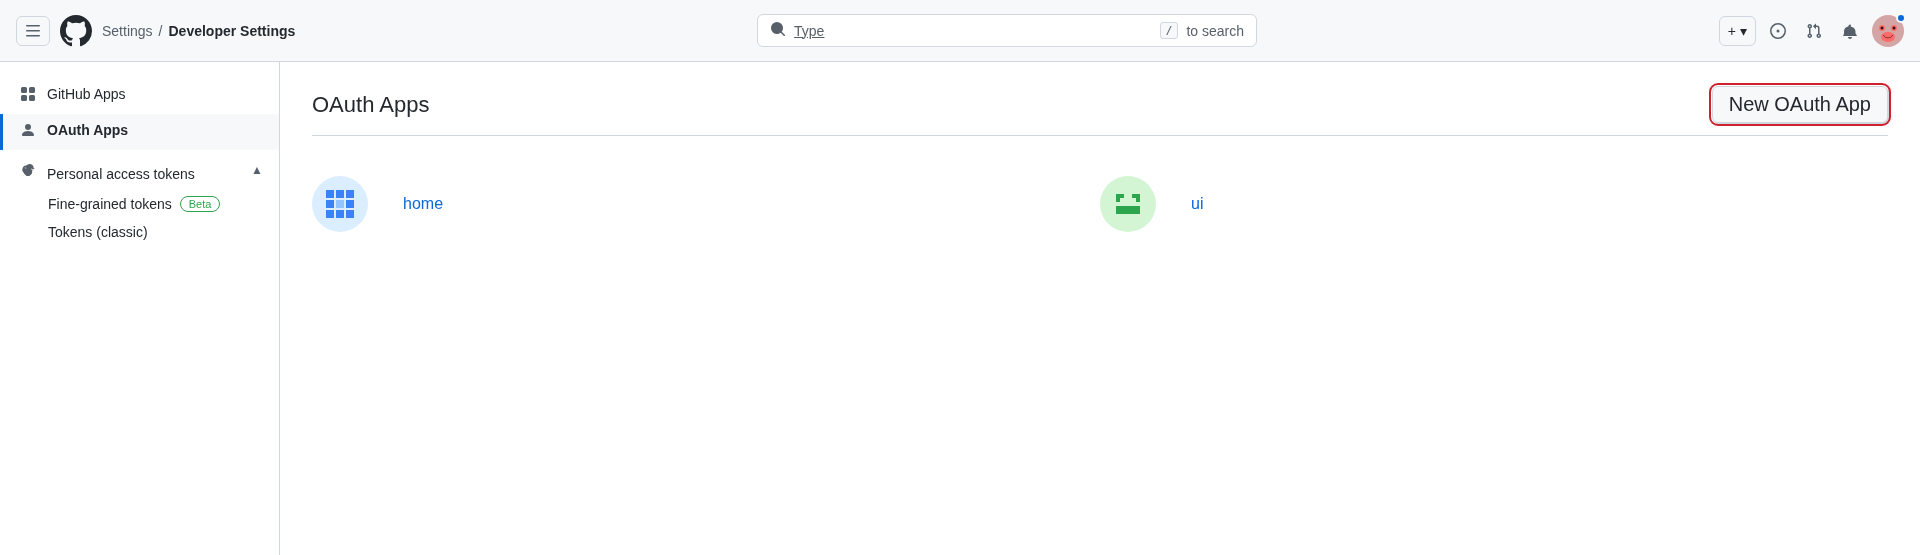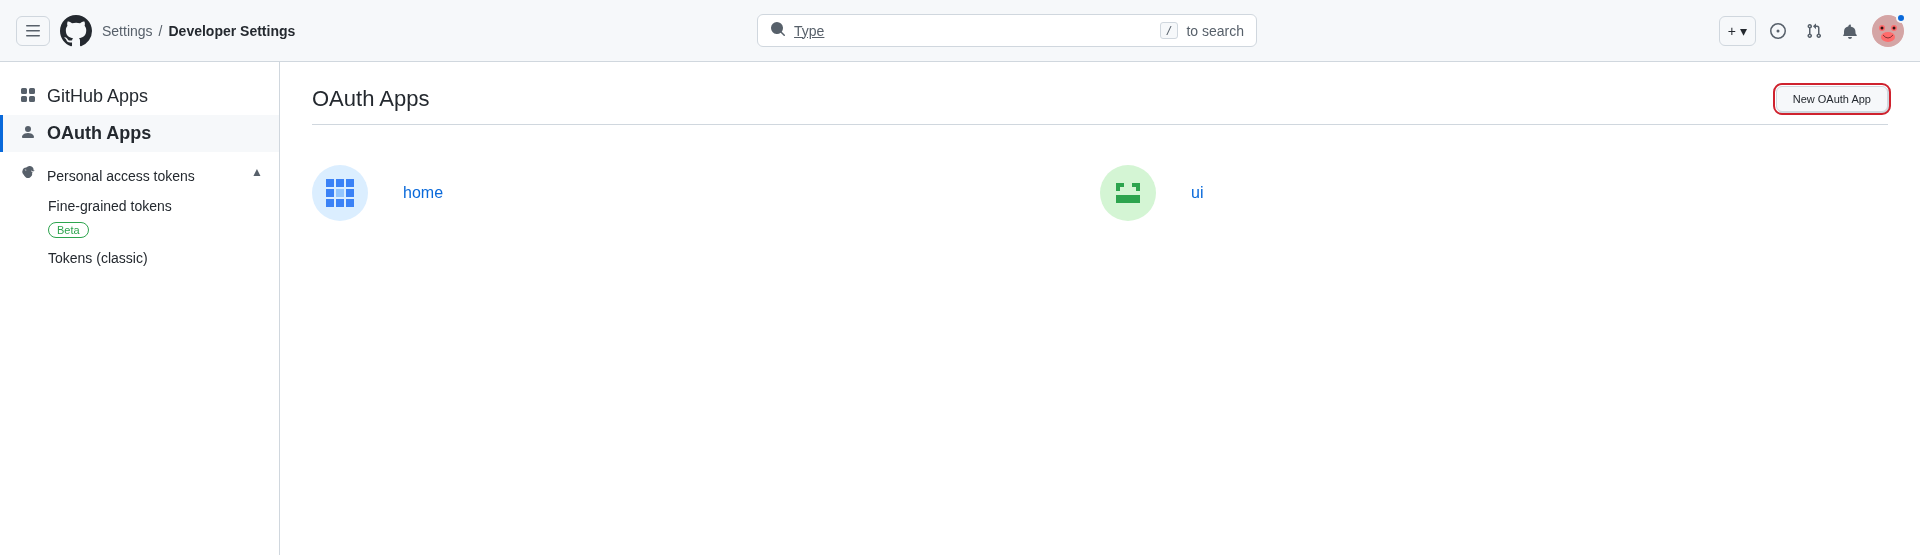--- a/index.html
+++ b/index.html
@@ -151,53 +151,52 @@
     
     .sidebar {
       width: 280px;
       min-width: 280px;
       padding: 16px 0;
       border-right: 1px solid #d0d7de;
       background: #ffffff;
     }
     .sidebar-item {
       display: flex;
-      align-items: center;
+      align-items: flex-start;
       gap: 10px;
       padding: 8px 16px;
       cursor: pointer;
       color: #24292f;
-      font-size: 18px;
+      font-size: 14px;
       border-left: 3px solid transparent;
       text-decoration: none;
     }
     .sidebar-item.active {
       border-left: 3px solid #0969da;
       background: #f6f8fa;
       font-weight: 600;
     }
     .sidebar-item-icon {
       color: #57606a;
       font-size: 16px;
       width: 18px;
       text-align: center;
       flex-shrink: 0;
     }
     .sidebar-sub-items {
       padding-left: 48px;
     }
     .sidebar-sub-item {
       display: flex;
-      align-items: flex-start;
+      align-items: flex-end;
       gap: 8px;
       padding: 6px 16px 6px 0;
       cursor: pointer;
       color: #24292f;
       font-size: 14px;
-      flex-direction: column;
     }
     .sidebar-parent-row {
       display: flex;
       align-items: center;
       padding: 8px 16px;
       cursor: pointer;
       color: #24292f;
       font-size: 14px;
       gap: 10px;
       border-left: 3px solid transparent;
@@ -232,21 +231,21 @@
     }
     .page-title {
       font-size: 22px;
       font-weight: 400;
       color: #24292f;
     }
     .new-oauth-btn {
       border: 1px solid #d0d7de;
       border-radius: 6px;
       padding: 6px 16px;
-      font-size: 11px;
+      font-size: 20px;
       cursor: pointer;
       background: #f6f8fa;
       color: #24292f;
       box-shadow: 2px 2px 0 #d0d7de;
       outline: 2px solid #cf222e;
       outline-offset: 1px;
     }
     .divider {
       border: none;
       border-top: 1px solid #d0d7de;

